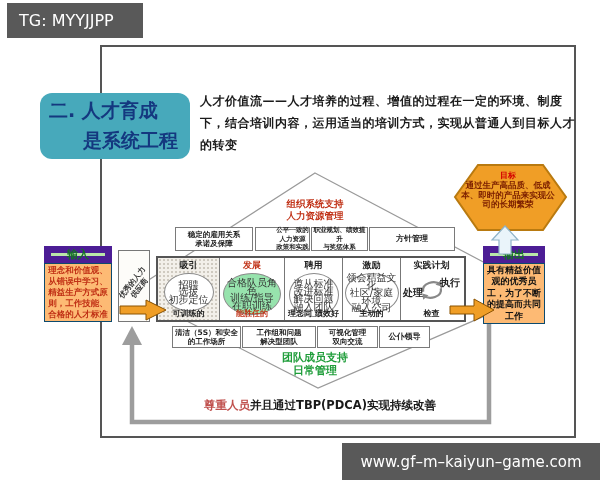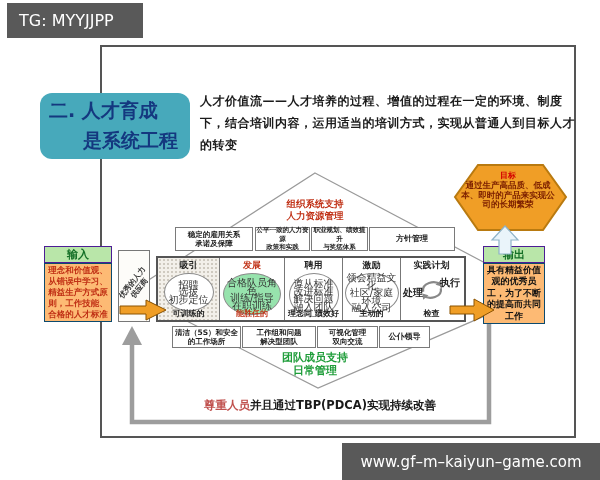--- a/index.html
+++ b/index.html
@@ -54,21 +54,21 @@
   .c3 { width:58px; }
   .c3 .ellipse { width:50px; height:44px; }
   .c4 { width:58px; }
   .c4 .ellipse { width:54px; height:40px; }
   .c5 { width:61px; }
   .cycle-row { display:flex; align-items:center; justify-content:center; margin-top:4px; }
   .cycle-lbl { font-size:10px; font-weight:bold; color:#222; }
   .cyc-left { position:absolute; left:2px; top:28px; }
   .cyc-right { position:absolute; right:2px; top:18px; }
 
-  .hd-green { background:var(--green-bg); border:1px solid #4c1d95; color:var(--green-text);
+  .hd-green { background:var(--green-bg); border:7px solid #4c1d95; color:var(--green-text);
               font-weight:bold; font-size:11px; display:flex; align-items:center; justify-content:center; z-index:3; }
   .body-box { background:#fdba74; border:1px solid #0c4a6e; z-index:3; text-align:center;
               display:flex; align-items:center; justify-content:center; padding:1px; }
   .input-body { color:var(--red); font-weight:bold; font-size:8.5px; line-height:11px; }
   .output-body { color:#111; font-weight:bold; font-size:9px; line-height:11.5px; }
 
   .supplier { left:118px; top:250px; width:32px; height:72px; border:1px solid #777;
               background:#fdfcf9; z-index:3; overflow:hidden; }
   .supplier-text { position:absolute; left:-18px; top:26px; width:70px; text-align:center;
                    transform:rotate(-52deg); font-size:7.5px; font-weight:bold; line-height:8.5px; color:#333; }
@@ -117,21 +117,21 @@
 
   <div class="abs lbl-red-top">
     <span>组织系统支持</span>
     <span>人力资源管理</span>
   </div>
 
   <div class="abs wbox" style="left:175px; top:227px; width:78px; height:24px;">
     <span>稳定的雇用关系</span>
     <span>承诺及保障</span>
   </div>
-  <div class="abs wbox" style="left:255px; top:227px; width:55px; height:24px; font-size:6.5px; line-height:8.5px;">
+  <div class="abs wbox" style="left:255px; top:227px; width:55px; height:24px; font-size:6.5px; line-height:8.5px;padding-left:20px;">
     <span>公平一致的人力资源</span>
     <span>政策和实践</span>
   </div>
   <div class="abs wbox" style="left:311px; top:227px; width:57px; height:24px; font-size:6.5px; line-height:8.5px;">
     <span>职业规划、绩效提升</span>
     <span>与奖惩体系</span>
   </div>
   <div class="abs wbox" style="left:369px; top:227px; width:86px; height:24px; font-size:8px;">
     <span>方针管理</span>
   </div>

